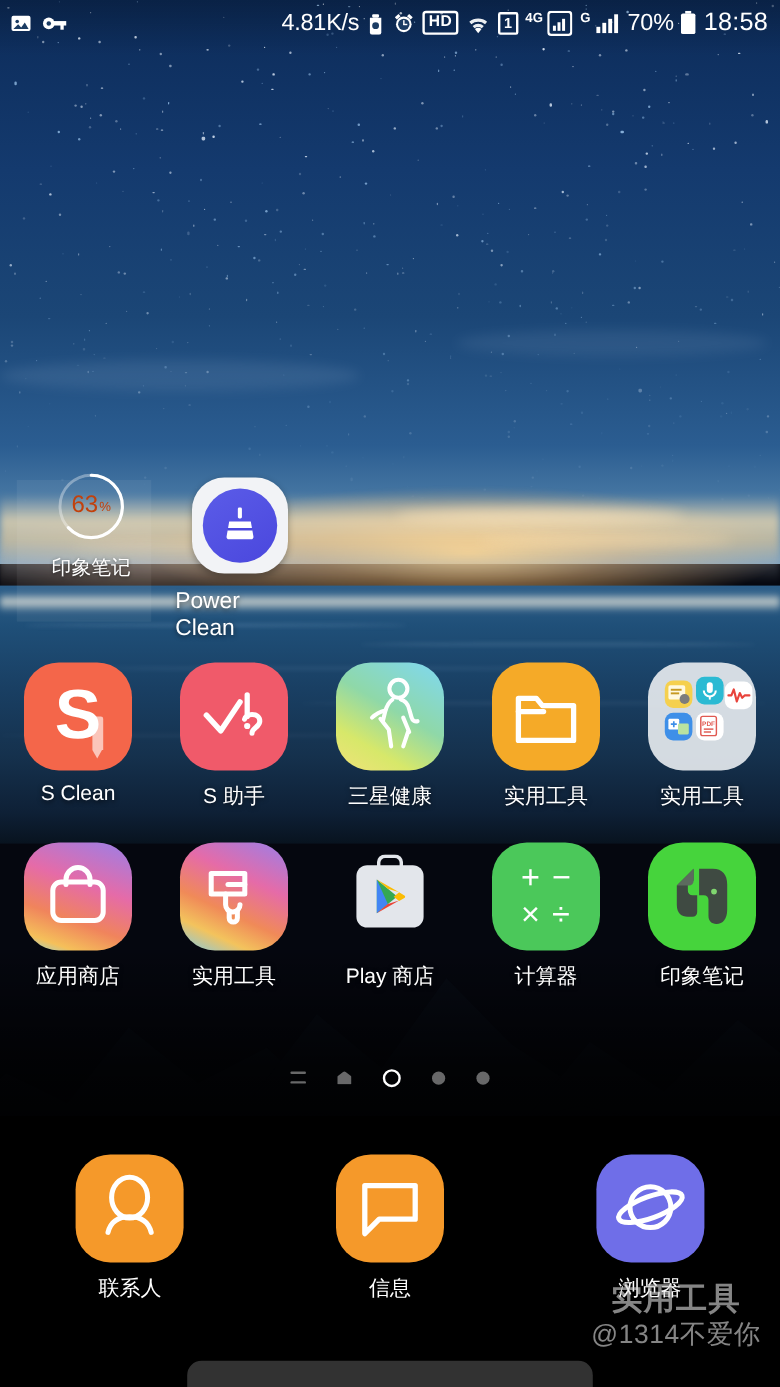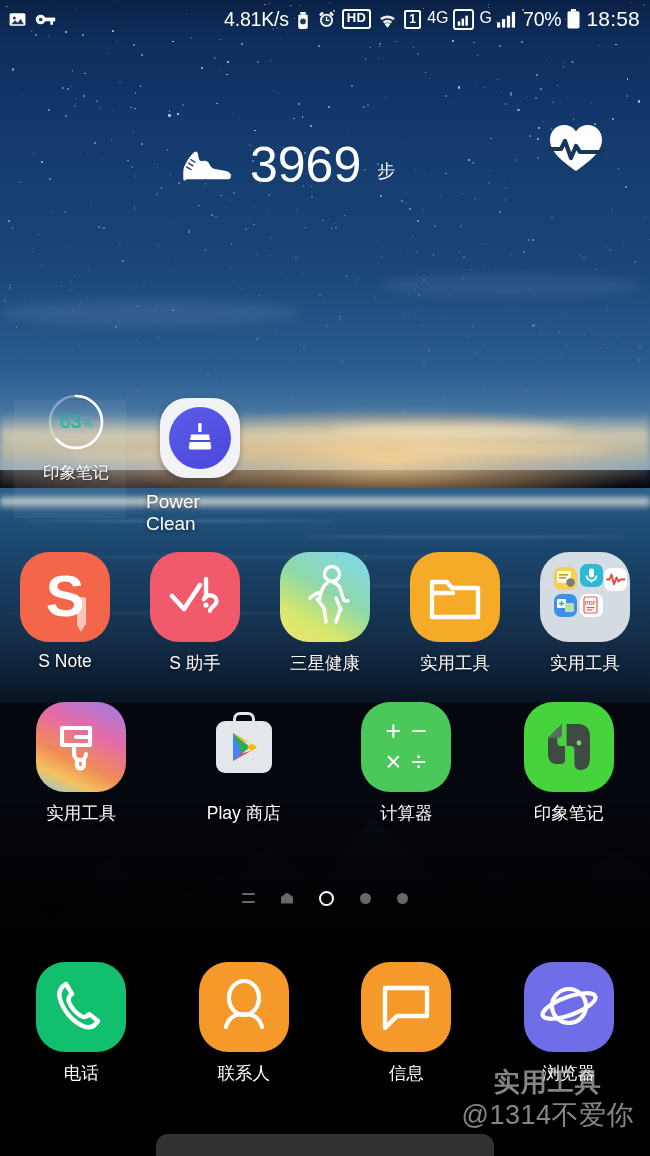--- a/index.html
+++ b/index.html
@@ -74,42 +74,42 @@
   .sb-ico { display:inline-flex; align-items:center; justify-content:center; }
   .sb-text { font-size:19.5px; letter-spacing:-.2px; white-space:nowrap; }
   .hd-badge {
     border:2px solid #fff; border-radius:3px; font-size:13px; font-weight:700;
     padding:0px 3px 1px; line-height:1.15; letter-spacing:.3px;
   }
   .sim-badge {
     border:2px solid #fff; border-radius:2px; font-size:12px; font-weight:700;
     width:17px; height:19px; display:flex; align-items:center; justify-content:center;
   }
-  .net-label { font-size:16px; font-weight:400; align-self:flex-start; margin-top:2px; margin-right:-2px; }
+  .net-label { font-size:11px; font-weight:700; align-self:flex-start; margin-top:2px; margin-right:-2px; }
   .clock { font-size:21px; letter-spacing:.2px; }
 
   
   #step-widget {
     position:absolute; left:0; right:0; top:125px; height:80px; z-index:30;
     display:flex; align-items:center;
   }
   .step-group { display:flex; align-items:center; gap:14px; margin-left:178px; }
   .step-count { color:#fff; font-size:50px; font-weight:300; letter-spacing:0px; line-height:1; }
   .step-unit { color:#fff; font-size:18px; font-weight:400; align-self:flex-end; margin-bottom:7px; margin-left:2px; }
   .hr-icon { position:absolute; right:46px; top:-4px; }
 
   
   #quickclean {
     position:absolute; left:22px; top:393px; width:108px; height:128px; z-index:30;
     display:flex; flex-direction:column; align-items:center;
   }
   .ring-wrap { position:relative; width:58px; height:58px; }
   .ring-pct {
     position:absolute; inset:0; display:flex; align-items:baseline; justify-content:center;
-    color:#14b8a6; font-size:20px; font-weight:300; padding-top:17px;
+    color:#c2410c; font-size:20px; font-weight:300; padding-top:17px;
   }
   .ring-pct sup { font-size:11px; margin-left:1px; position:relative; top:-1px; }
   .qc-label { color:#fff; font-size:16.5px; margin-top:11px; text-shadow:0 1px 3px rgba(0,0,0,.55); }
   .qc-strip {
     position:absolute; left:14px; top:400px; width:112px; height:118px;
     background:rgba(255,255,255,.06); z-index:25;
   }
 
   #powerclean {
     position:absolute; left:146px; top:398px; width:108px; z-index:30;
@@ -202,21 +202,21 @@
     width:12px; height:11px; background:rgba(225,225,225,.46);
     border-radius:3px 3px 1px 1px; clip-path:polygon(50% 0,100% 42%,100% 100%,0 100%,0 42%);
   }
 
   
   #watermark {
     position:absolute; right:16px; top:1068px; z-index:35; text-align:center;
     color:rgba(215,215,215,.62); line-height:1.12;
   }
   .wm1 { font-size:26px; font-weight:700; letter-spacing:1px; }
-  .wm2 { font-size:27px; font-weight:400; margin-top:3px; letter-spacing:.5px; }
+  .wm2 { font-size:22px; font-weight:400; margin-top:3px; letter-spacing:.5px; }
 
   
   #navbar { position:absolute; left:0; right:0; bottom:0; height:28px; background:#000; z-index:38; }
   .nav-panel {
     position:absolute; left:156px; right:156px; bottom:-8px; height:30px;
     background:#323232; border-radius:12px 12px 0 0;
   }
 </style>
 </head>
 <body>
@@ -782,38 +782,20 @@
       <span class="sb-ico">
         <svg width="13" height="20" viewBox="0 0 13 20">
           <rect x="4" y="0" width="5" height="2.4" fill="#fff"></rect>
           <rect x="0.5" y="2.2" width="12" height="17.2" rx="1.6" fill="#fff"></rect>
         </svg>
       </span>
       <span class="clock">18:58</span>
     </div>
   </div>
 
-  <div id="step-widget">
-    <div class="step-group">
-      <span>
-        <svg width="58" height="38" viewBox="0 0 60 40">
-          <path d="M5 30c0-4 1-7 3-10 2-4 5-8 8-11 2-2 4-1 4.5 1.5l.8 4.5c.4 2.2 2 3.4 4 3l2-.4c2-.4 3.6.6 4.6 2.4l1.6 3c1 1.8 2.6 2.8 4.7 3.2l12 2.2c3 .6 4.8 2.4 4.8 5v1.4c0 1.4-1 2.2-2.6 2.2H8.4C6.4 39.8 5 38.2 5 36z" fill="#fff"></path>
-          <path d="M13 16.5l4.2 2.6M10.6 20.2l4.4 2.7M8.6 24.2l4.6 2.7" stroke="#2c4f77" stroke-width="1.6" stroke-linecap="round" fill="none"></path>
-        </svg>
-      </span>
-      <span class="step-count">3969</span>
-      <span class="step-unit">步</span>
-    </div>
-    <div class="hr-icon">
-      <svg width="56" height="52" viewBox="0 0 56 52">
-        <path d="M28 50C14 40 2 31 2 18.5 2 10 8.6 4 16.4 4 21.2 4 25.4 6.4 28 10.4 30.6 6.4 34.8 4 39.6 4 47.4 4 54 10 54 18.5 54 31 42 40 28 50z" fill="#fff"></path>
-        <path d="M1 28h12l4-8 6 17 5-12 4 6h22" stroke="#18365c" stroke-width="4.2" fill="none" stroke-linejoin="round" stroke-linecap="round"></path>
-      </svg>
-    </div>
-  </div>
 
   <div class="qc-strip"></div>
   <div id="quickclean">
     <div class="ring-wrap">
       <svg width="58" height="58" viewBox="0 0 58 58">
         <circle cx="29" cy="29" r="26" fill="none" stroke="rgba(255,255,255,.35)" stroke-width="2.4"></circle>
         <circle cx="29" cy="29" r="26" fill="none" stroke="#ffffff" stroke-width="2.6" stroke-dasharray="102.9 60.5" stroke-linecap="round" transform="rotate(-90 29 29)"></circle>
       </svg>
       <div class="ring-pct">
         <span>63</span>
@@ -840,21 +822,21 @@
 
     <div class="app">
       <div class="app-icon">
         <div class="squircle ic-snote">
           <div style="position:absolute;inset:0;display:flex;align-items:center;justify-content:center;">
             <span class="snote-s">S</span>
           </div>
           <div class="snote-pen"></div>
         </div>
       </div>
-      <div class="app-label">S Note</div>
+      <div class="app-label">S Clean</div>
     </div>
 
     <div class="app">
       <div class="app-icon">
         <div class="squircle ic-sassist">
           <svg width="90" height="90" viewBox="0 0 90 90" style="position:absolute;inset:0;">
             <path d="M22 44l12 13 16-24" stroke="#fff" stroke-width="4.6" fill="none" stroke-linecap="round" stroke-linejoin="round"></path>
             <path d="M56 27v18" stroke="#fff" stroke-width="4.4" stroke-linecap="round"></path>
             <circle cx="56" cy="53" r="2.6" fill="#fff"></circle>
             <path d="M56 61c0-4.5 6.5-5 6.5-10 0-3.4-2.9-5.6-6.5-5.6-3 0-5.4 1.6-6.2 4" stroke="#fff" stroke-width="4.2" fill="none" stroke-linecap="round" transform="translate(4,-2)"></path>
@@ -934,20 +916,31 @@
             </div>
           </div>
         </div>
       </div>
       <div class="app-label">实用工具</div>
     </div>
   </div>
 
   <div class="app-row" id="row2">
 
+    <div class="app">
+      <div class="app-icon">
+        <div class="squircle ic-galaxy">
+          <svg width="90" height="90" viewBox="0 0 90 90" style="position:absolute;inset:0;">
+            <rect x="24" y="33" width="42" height="32" rx="7" fill="none" stroke="#fff" stroke-width="4.2"></rect>
+            <path d="M35 35v-4a10 10 0 0 1 20 0v4" fill="none" stroke="#fff" stroke-width="4.2" stroke-linecap="round"></path>
+          </svg>
+        </div>
+      </div>
+      <div class="app-label">应用商店</div>
+    </div>
 
     <div class="app">
       <div class="app-icon">
         <div class="squircle ic-theme">
           <svg width="90" height="90" viewBox="0 0 90 90" style="position:absolute;inset:0;">
             <path d="M26 26h28v17H26z" fill="none" stroke="#fff" stroke-width="4.2" stroke-linejoin="round"></path>
             <path d="M40 35h14" stroke="#fff" stroke-width="4.2" stroke-linecap="round"></path>
             <path d="M38 43v9a6 6 0 0 0 6 6 6 6 0 0 0 6-6" fill="none" stroke="#fff" stroke-width="4.2" stroke-linecap="round"></path>
             <path d="M41 58v5a3.4 3.4 0 0 0 6.8 0v-5" fill="none" stroke="#fff" stroke-width="4.2" stroke-linecap="round"></path>
           </svg>
@@ -1011,30 +1004,20 @@
         <span></span>
       </div>
     <div class="pd-home"></div>
     <div class="pd active"></div>
     <div class="pd"></div>
     <div class="pd"></div>
   </div>
 
   <div class="app-row" id="dock">
 
-    <div class="app">
-      <div class="app-icon">
-        <div class="squircle ic-phone">
-          <svg width="90" height="90" viewBox="0 0 90 90" style="position:absolute;inset:0;">
-            <path d="M30 22c-5 3-8 8-6 15 3 11 12 22 23 27 7 3 12 0 15-5l-9-7c-2 3-5 4-8 2-5-3-10-9-12-14-1-3 0-6 3-8z" fill="none" stroke="#fff" stroke-width="4.4" stroke-linejoin="round"></path>
-          </svg>
-        </div>
-      </div>
-      <div class="app-label">电话</div>
-    </div>
 
     <div class="app">
       <div class="app-icon">
         <div class="squircle ic-contacts">
           <svg width="90" height="90" viewBox="0 0 90 90" style="position:absolute;inset:0;">
             <ellipse cx="45" cy="36" rx="15" ry="17" fill="none" stroke="#fff" stroke-width="4.2"></ellipse>
             <path d="M27 65c2-8 8-13 18-13s16 5 18 13" fill="none" stroke="#fff" stroke-width="4.2" stroke-linecap="round"></path>
           </svg>
         </div>
       </div>

